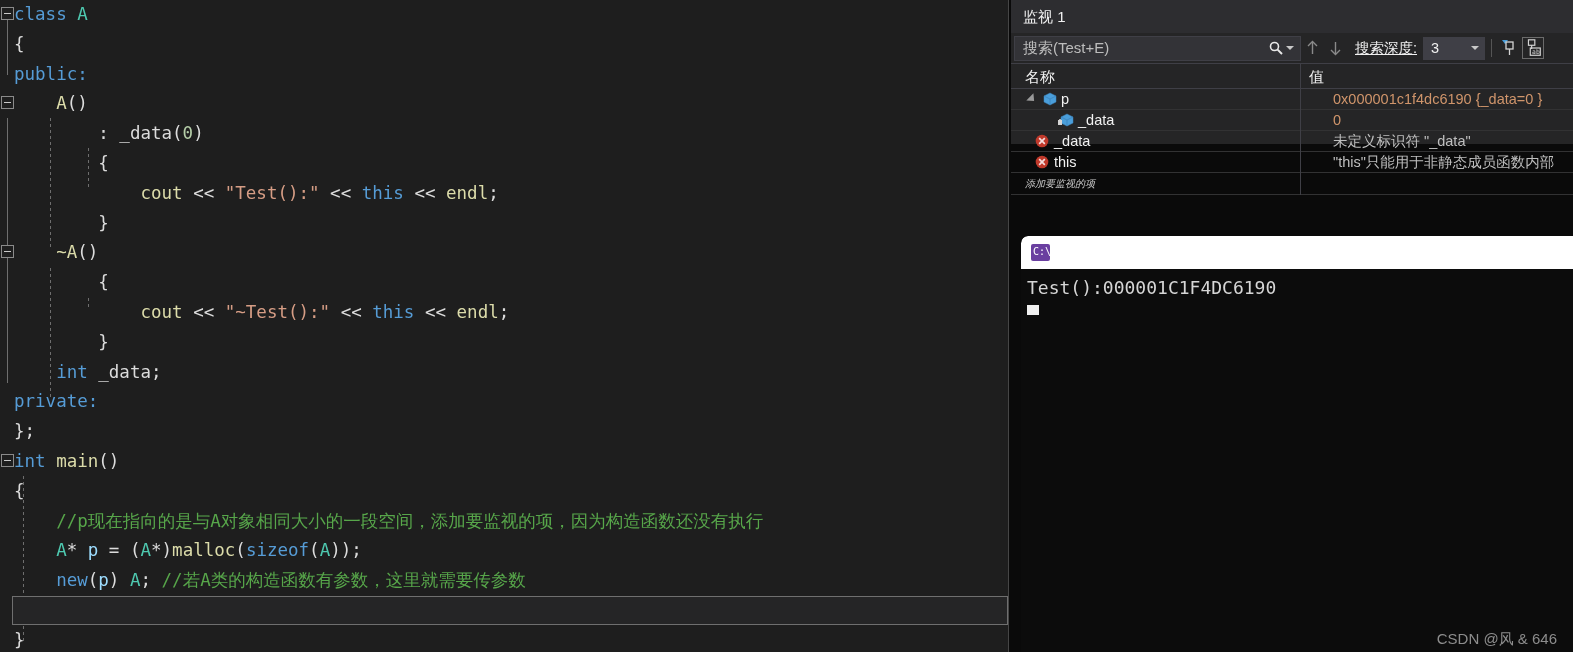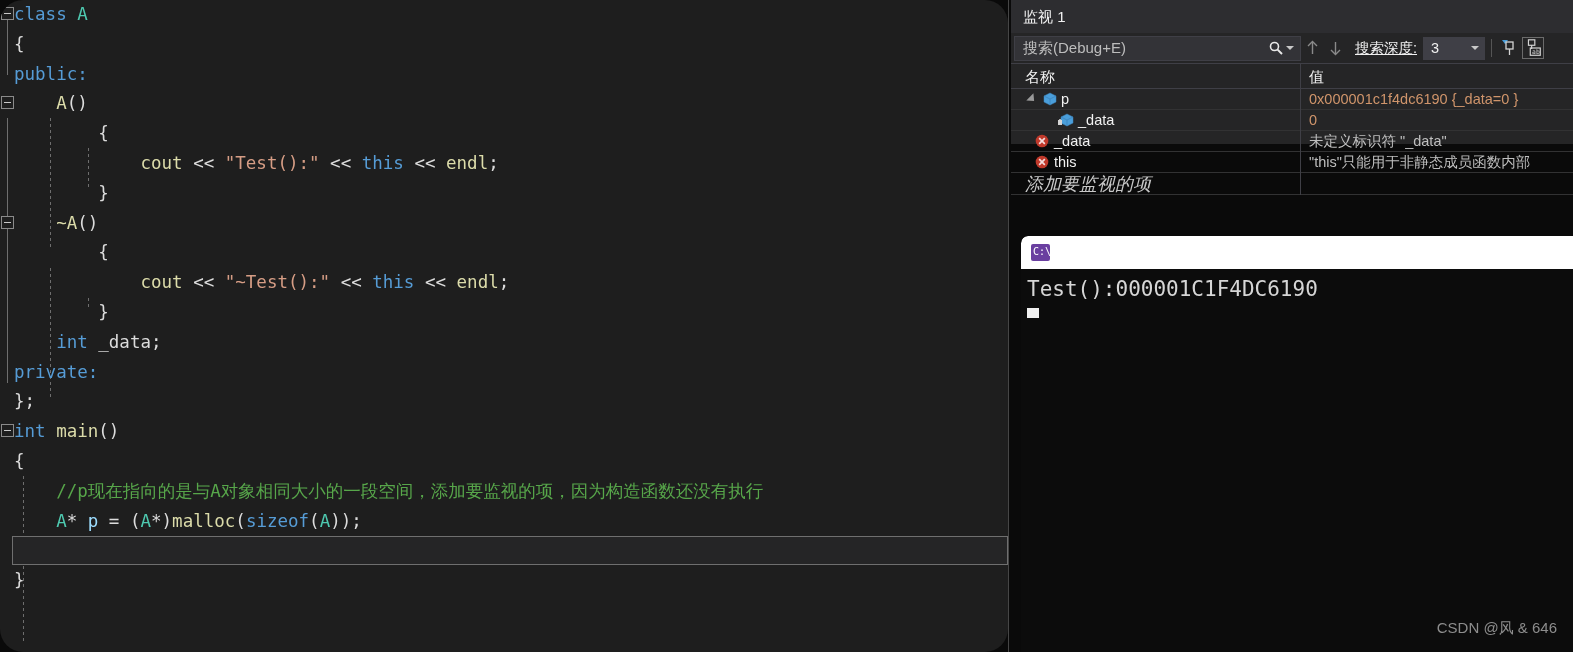--- a/index.html
+++ b/index.html
@@ -11,21 +11,20 @@
   }
   #app { position: relative; width: 1573px; height: 652px; }
 
   
   #editor {
     position: absolute; left: 0; top: 0; width: 1008px; height: 652px;
     background: #1e1e1e;
     font-family: "DejaVu Sans Mono", monospace;
     font-size: 17.5px;
     overflow: hidden;
-    border-radius: 23px;
   }
   .code-line {
     position: relative; height: 29.8px; line-height: 29.8px;
     white-space: pre; color: #dcdcdc;
   }
   .code-text { position: absolute; left: 14px; top: 0; white-space: pre; }
 
   
   .collapse {
     position: absolute; left: 1px; top: 7px;
@@ -111,34 +110,34 @@
   
   #watch-head {
     display: flex; height: 25px; align-items: center;
     background: #252526; border-bottom: 1px solid #3f3f46;
     font-size: 15px; color: #f1f1f1;
   }
   .col-name { width: 290px; padding-left: 14px; border-right: 1px solid #3f3f46; height: 25px; line-height: 25px; }
   .col-val  { flex: 1; padding-left: 8px; height: 25px; line-height: 25px; }
   .wrow { display: flex; height: 21px; align-items: center; border-bottom: 1px solid #323233; font-size: 14.5px; }
   .wrow .cname { width: 290px; height: 21px; display: flex; align-items: center; border-right: 1px solid #3f3f46; }
-  .wrow .cval  { flex: 1; padding-left: 8px; color: #d0956b; white-space: nowrap; overflow: hidden; }
+  .wrow .cval  { flex: 1; padding-left: 8px; color: #d0956b; white-space: nowrap; overflow: hidden; margin-left: 24px; }
   .wrow .cval.err { color: #bfbfbf; }
   .expander {
     width: 0; height: 0; margin-left: 18px; margin-right: 5px;
     border-left: 6px solid #9a9a9a; border-top: 5px solid transparent; border-bottom: 5px solid transparent;
     transform: rotate(45deg);
   }
   .objicon { width: 17px; height: 14px; margin-right: 4px; }
   .erricon { width: 14px; height: 14px; margin-right: 5px; }
   .wname { color: #f1f1f1; white-space: nowrap; }
   .addrow { display: flex; height: 22px; align-items: center; border-bottom: 1px solid #323233; }
   .addrow .cname { width: 290px; height: 22px; display: flex; align-items: center;
                    border-right: 1px solid #3f3f46; padding-left: 14px;
-                   font-style: italic; font-size: 18px; color: #c8c8c8; }
+                   font-style: italic; font-size: 10px; color: #c8c8c8; }
   .addrow .cval { flex: 1; }
 
   
   #console {
     position: absolute; left: 12px; top: 236px; width: 553px; height: 416px;
     background: #0c0c0c; border-top-left-radius: 7px; overflow: hidden;
   }
   #console-title {
     height: 33px; background: #ffffff; display: flex; align-items: center;
     padding-left: 10px; border-top-left-radius: 7px; overflow: hidden;
@@ -150,27 +149,27 @@
   #cmd-icon span {
     position: absolute; left: 2px; top: 2px; font-size: 10px; color: #fff;
     font-family: "DejaVu Sans Mono", monospace; line-height: 12px;
   }
   #console-path {
     font-size: 15px; color: #1a1a1a; white-space: nowrap;
     font-family: "Liberation Sans", sans-serif;
   }
   #console-body {
     padding: 8px 0 0 6px; font-family: "DejaVu Sans Mono", monospace;
-    font-size: 21px; color: #d6d6d6;
+    font-size: 18px; color: #d6d6d6;
   }
   #console-cursor { width: 12px; height: 10px; background: #f0f0f0; margin-top: 7px; }
 
   
   #watermark {
-    position: absolute; right: 16px; bottom: 14px;
+    position: absolute; right: 16px; bottom: 3px;
     font-size: 15px; color: #8d8d8d; font-family: "Liberation Sans", sans-serif;
     white-space: nowrap;
   }
 </style>
 </head>
 <body>
 
 <div id="app">
 
   <div id="editor">
@@ -180,47 +179,49 @@
     <div class="vline" style="left:50px; top:268px; height:131px;"></div>
     <div class="vline solid" style="left:7px; top:118px; height:265px;"></div>
     <div class="vline" style="left:23px; top:476px; height:165px;"></div>
     <div class="vline" style="left:88px; top:148px; height:42px;"></div>
     <div class="vline" style="left:88px; top:298px; height:12px;"></div>
     <div id="editor-lines">
         <div class="code-line"><div class="collapse"></div><span class="code-text"><span class="k">class </span><span class="cls">A</span></span></div>
         <div class="code-line"><span class="code-text"><span class="op">{</span></span></div>
         <div class="code-line"><span class="code-text"><span class="k">public:</span></span></div>
         <div class="code-line"><div class="collapse"></div><span class="code-text"><span class="op">    </span><span class="fn">A</span><span class="op">()</span></span></div>
+        <div class="code-line"><span class="code-text"><span class="op">        : </span><span class="id">_data</span><span class="op">(</span><span class="num">0</span><span class="op">)</span></span></div>
         <div class="code-line"><span class="code-text"><span class="op">        {</span></span></div>
         <div class="code-line"><span class="code-text"><span class="op">            </span><span class="fn">cout</span><span class="op"> &lt;&lt; </span><span class="str">"Test():"</span><span class="op"> &lt;&lt; </span><span class="k">this</span><span class="op"> &lt;&lt; </span><span class="fn">endl</span><span class="op">;</span></span></div>
         <div class="code-line"><span class="code-text"><span class="op">        }</span></span></div>
         <div class="code-line"><div class="collapse"></div><span class="code-text"><span class="op">    </span><span class="fn">~A</span><span class="op">()</span></span></div>
         <div class="code-line"><span class="code-text"><span class="op">        {</span></span></div>
         <div class="code-line"><span class="code-text"><span class="op">            </span><span class="fn">cout</span><span class="op"> &lt;&lt; </span><span class="str">"~Test():"</span><span class="op"> &lt;&lt; </span><span class="k">this</span><span class="op"> &lt;&lt; </span><span class="fn">endl</span><span class="op">;</span></span></div>
         <div class="code-line"><span class="code-text"><span class="op">        }</span></span></div>
         <div class="code-line"><span class="code-text"><span class="op">    </span><span class="k">int</span><span class="id"> _data;</span></span></div>
         <div class="code-line"><span class="code-text"><span class="k">private:</span></span></div>
         <div class="code-line"><span class="code-text"><span class="op">};</span></span></div>
         <div class="code-line"><div class="collapse"></div><span class="code-text"><span class="k">int</span><span class="op"> </span><span class="fn">main</span><span class="op">()</span></span></div>
         <div class="code-line"><span class="code-text"><span class="op">{</span></span></div>
         <div class="code-line"><span class="code-text"><span class="op">    </span><span class="com">//p现在指向的是与A对象相同大小的一段空间，添加要监视的项，因为构造函数还没有执行</span></span></div>
         <div class="code-line"><span class="code-text"><span class="op">    </span><span class="cls">A</span><span class="op">* </span><span class="loc">p</span><span class="op"> = (</span><span class="cls">A</span><span class="op">*)</span><span class="fn">malloc</span><span class="op">(</span><span class="k">sizeof</span><span class="op">(</span><span class="cls">A</span><span class="op">));</span></span></div>
+        <div class="code-line"><span class="code-text"><span class="op">    </span><span class="k">new</span><span class="op">(</span><span class="loc">p</span><span class="op">) </span><span class="cls">A</span><span class="op">; </span><span class="com">//若A类的构造函数有参数，这里就需要传参数</span></span></div>
         <div class="code-line"><div class="curline-box"></div></div>
         <div class="code-line"><span class="code-text"><span class="op">}</span></span></div>
       </div>
   </div>
 
   <div id="rightpane">
 
     <div id="watch">
       <div id="watch-title">监视 1</div>
 
       <div id="watch-toolbar">
         <div id="search-box">
-          <div id="search-input-text">搜索(Debug+E)</div>
+          <div id="search-input-text">搜索(Test+E)</div>
           <svg class="mag-icon" viewBox="0 0 16 16">
             <circle cx="6.5" cy="6.5" r="4" fill="none" stroke="#e8e8e8" stroke-width="1.6"></circle>
             <line x1="9.6" y1="9.6" x2="14" y2="14" stroke="#e8e8e8" stroke-width="2"></line>
           </svg>
           <div class="caret-dn"></div>
         </div>
 
         <div class="arrow-btn">
           <svg width="23" height="23" viewBox="0 0 23 23">
             <line x1="11.5" y1="5" x2="11.5" y2="17" stroke="#8a8a8a" stroke-width="1.4"></line>

